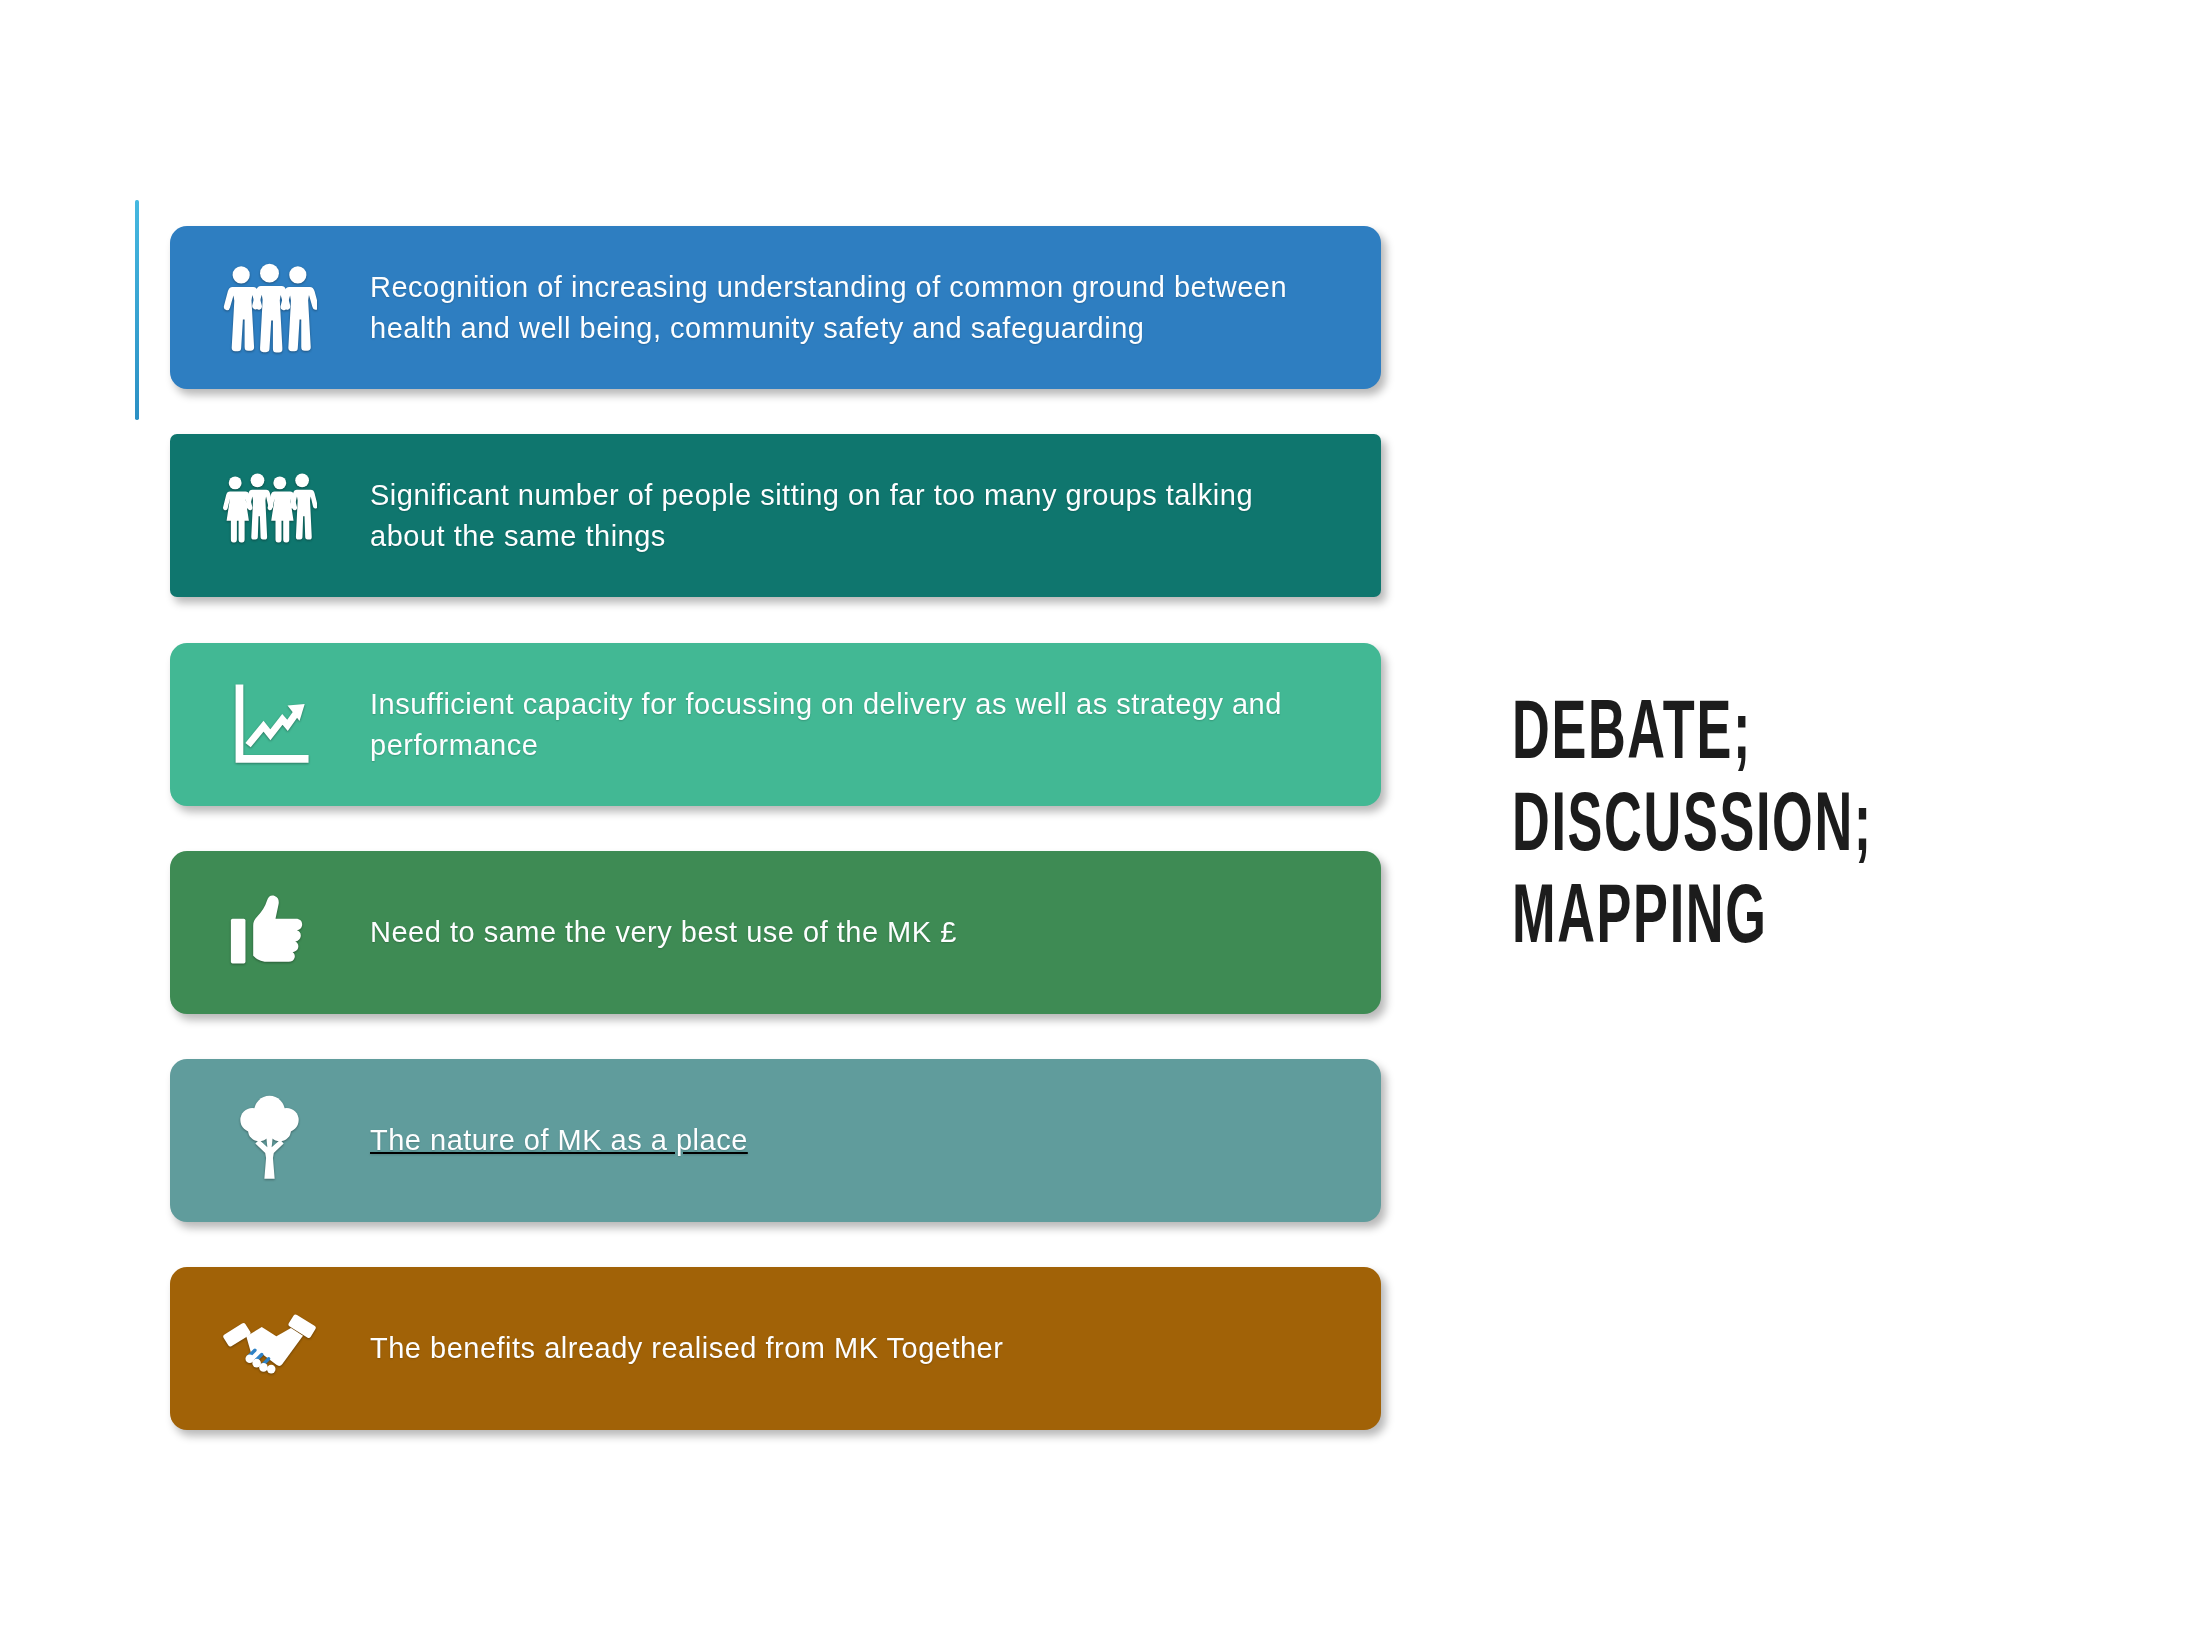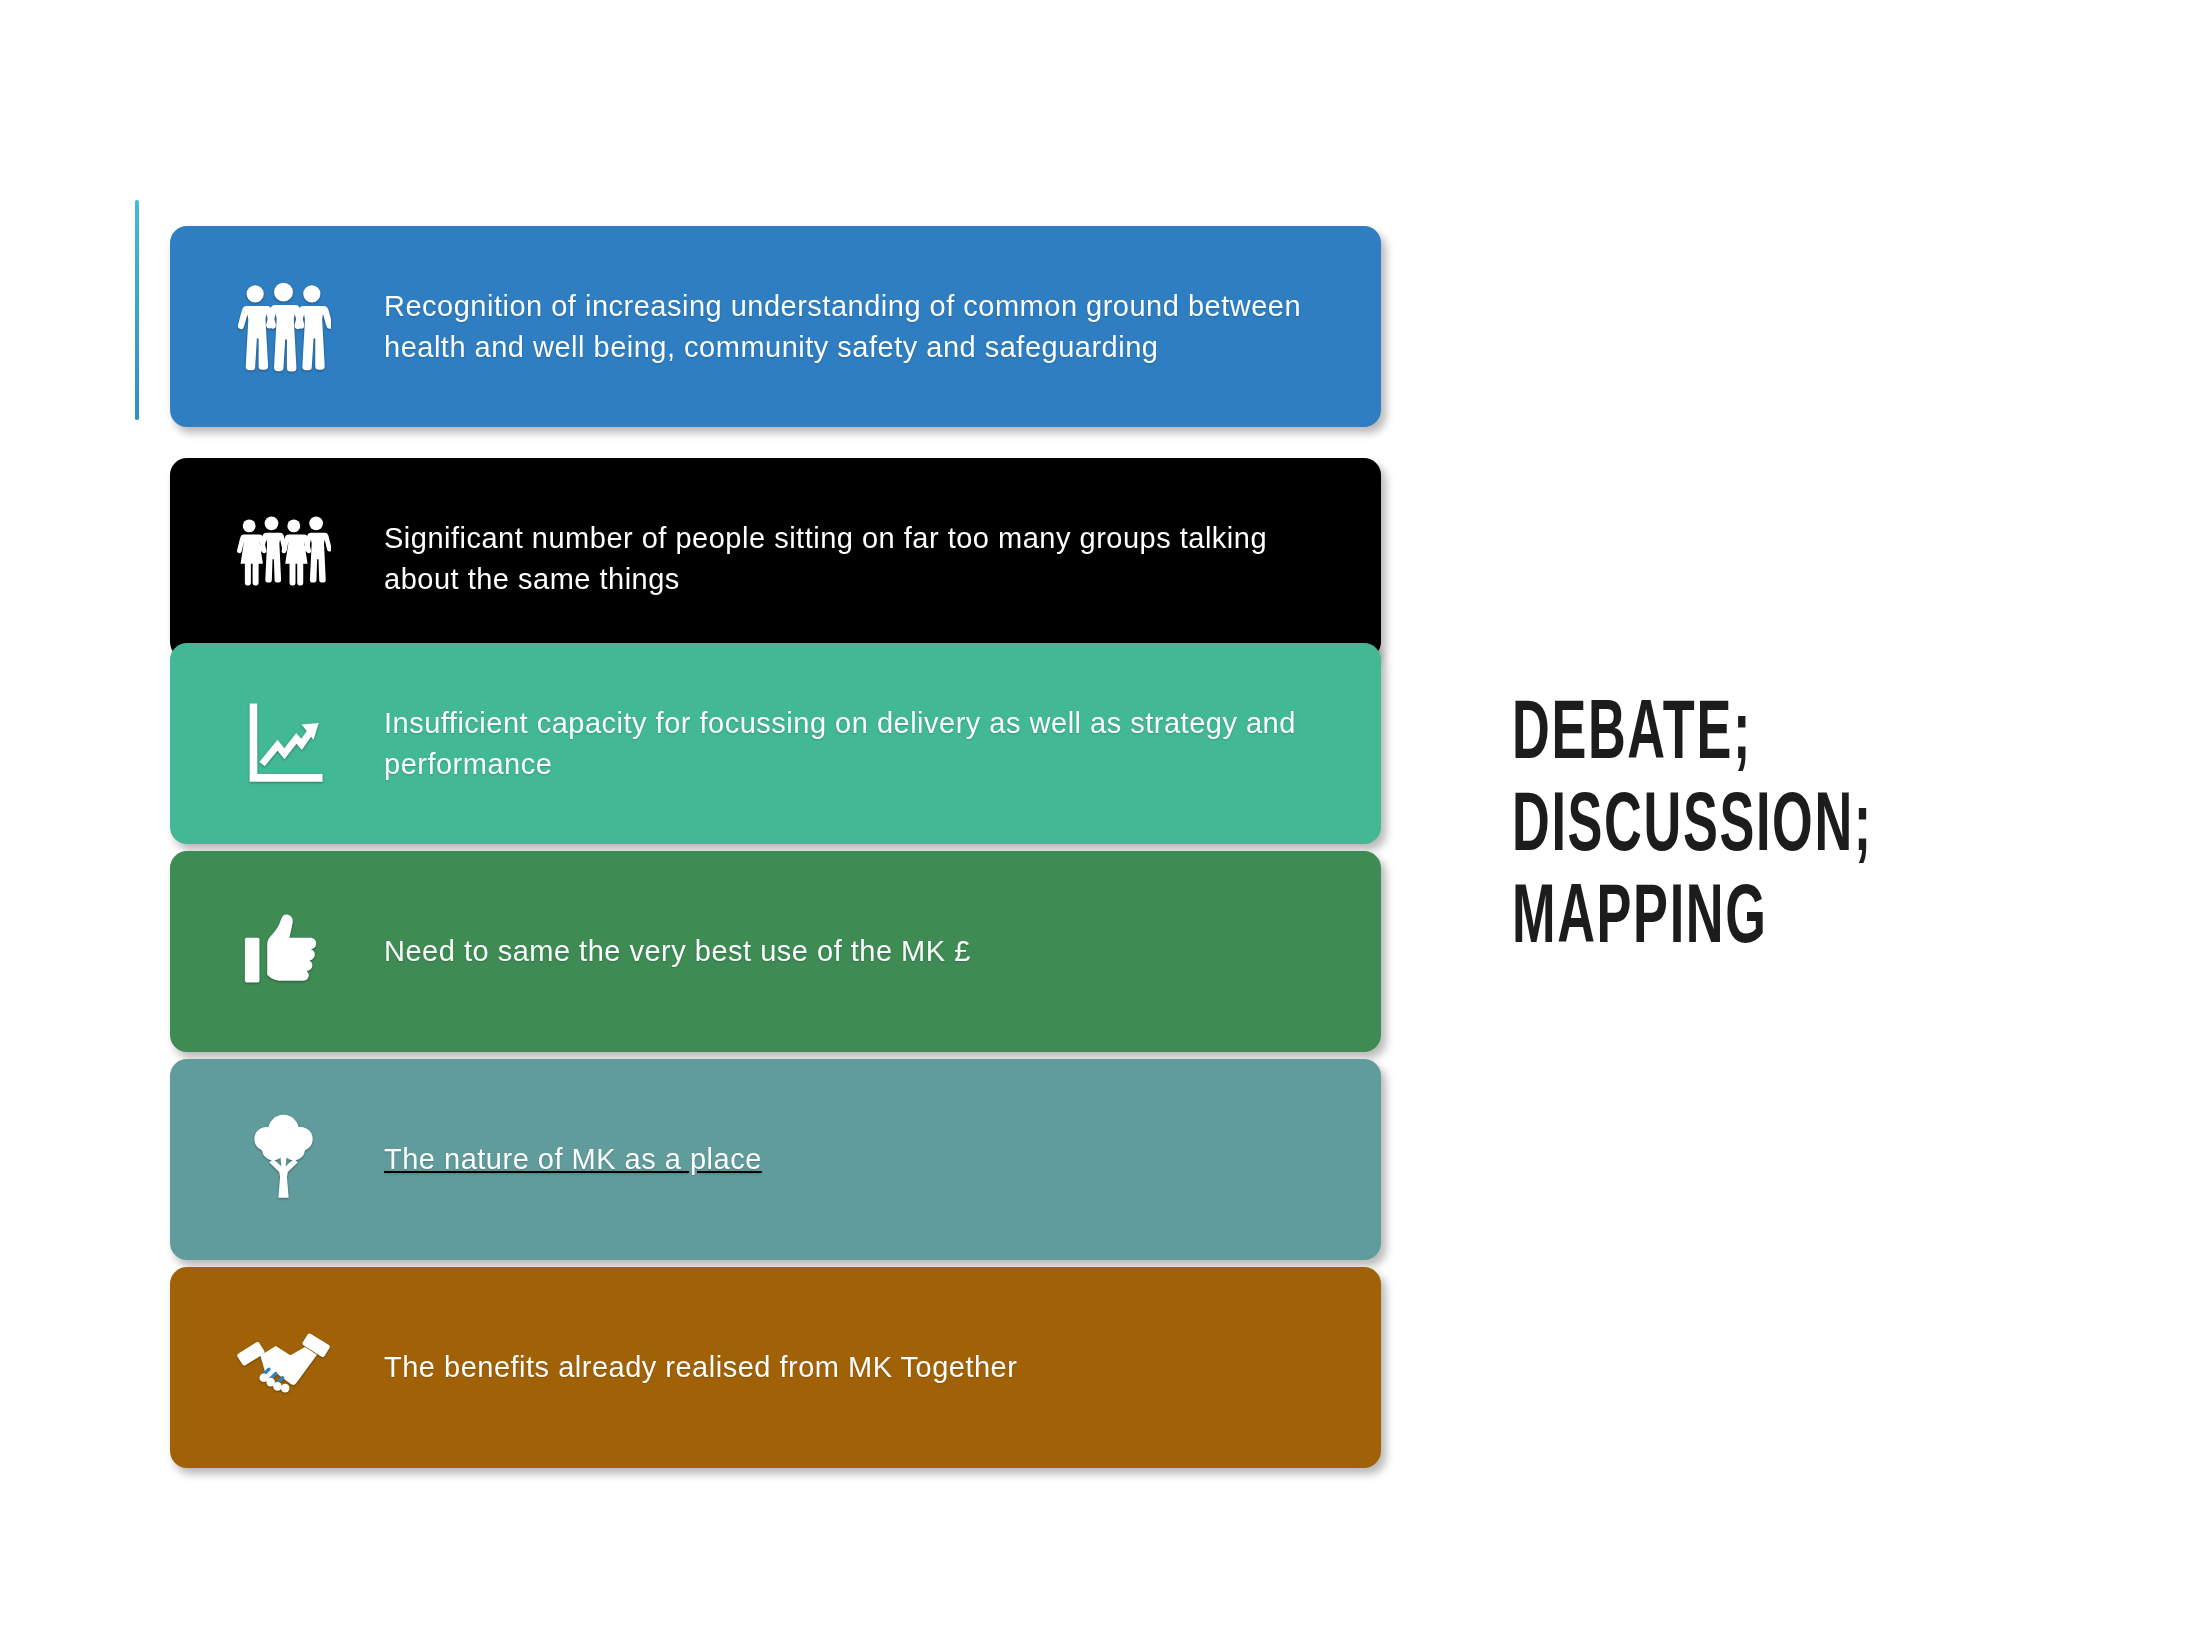--- a/index.html
+++ b/index.html
@@ -18,27 +18,26 @@
     left:135px;top:200px;
     width:4.3px;height:220px;
     background:linear-gradient(180deg,#45b8e0 0%,#2b90c4 100%);
     border-radius:1.7px;
   }
 
   
   .banner{
     position:absolute;
     left:170px;
-    width:1211px;height:201px;
+    width:1211px;height:163px;
     border-radius:17px;
     box-shadow:4.3px 6px 8.6px rgba(0,0,0,0.28);
     display:flex;
     align-items:center;
     box-sizing:border-box;
-    padding-left:14px;
   }
   .banner .icon-box{
     width:95px;height:103px;
     margin-left:52px;
     flex:0 0 auto;
     display:flex;align-items:center;justify-content:center;
   }
   .banner .icon-box svg{
     width:95px;height:103px;
     filter:drop-shadow(0.9px 1.7px 1.3px rgba(0,0,0,0.35));
@@ -90,21 +89,21 @@
         </g>
         <g transform="translate(66,0)">
           <circle cx="22" cy="22" r="10"></circle>
           <path d="M12 36 q-4 0 -5.5 5 L2 58 q-1 4 2.5 5 q3.5 1 4.5 -3 l4 -14 l1 6 l-3 54 q-0.5 5 4 5 h3 q4 0 4 -4.5 L24 74 h2 v32 q0 4.5 4 4.5 h3 q4.5 0 4 -5 l-3 -54 l1 -6 l4 14 q1 4 4.5 3 q3.5 -1 2.5 -5 L41.5 41 q-1.5 -5 -5.5 -5 Z"></path>
         </g>
       </svg>
     </div>
     <div class="banner-text">Recognition of increasing understanding of common ground between health and well being, community safety and safeguarding</div>
   </div>
 
-  <div class="banner" style="top: 458px; background-color: #000000;">
+  <div class="banner" style="top: 434px; background-color: #0f766e; border-radius: 7px;">
     <div class="icon-box">
       <svg viewBox="0 0 110 120" fill="#ffffff">
 
         <g transform="translate(2,14)">
           <circle cx="13" cy="8" r="7.5"></circle>
           <path d="M7 18 q-3.5 0 -4.5 4 L-1 36 q-0.8 3 1.8 3.8 q2.7 0.8 3.5 -2.3 L7 26 l-4 26 h5 v22 q0 3.5 3 3.5 h1 q3 0 3 -3.5 V52 h2 v22 q0 3.5 3 3.5 h1 q3 0 3 -3.5 V52 h5 L25 26 l2.7 11.5 q0.8 3.1 3.5 2.3 q2.6 -0.8 1.8 -3.8 L29.5 22 q-1 -4 -4.5 -4 Z"></path>
         </g>
 
         <g transform="translate(28,10)">
           <circle cx="13" cy="9" r="8"></circle>

